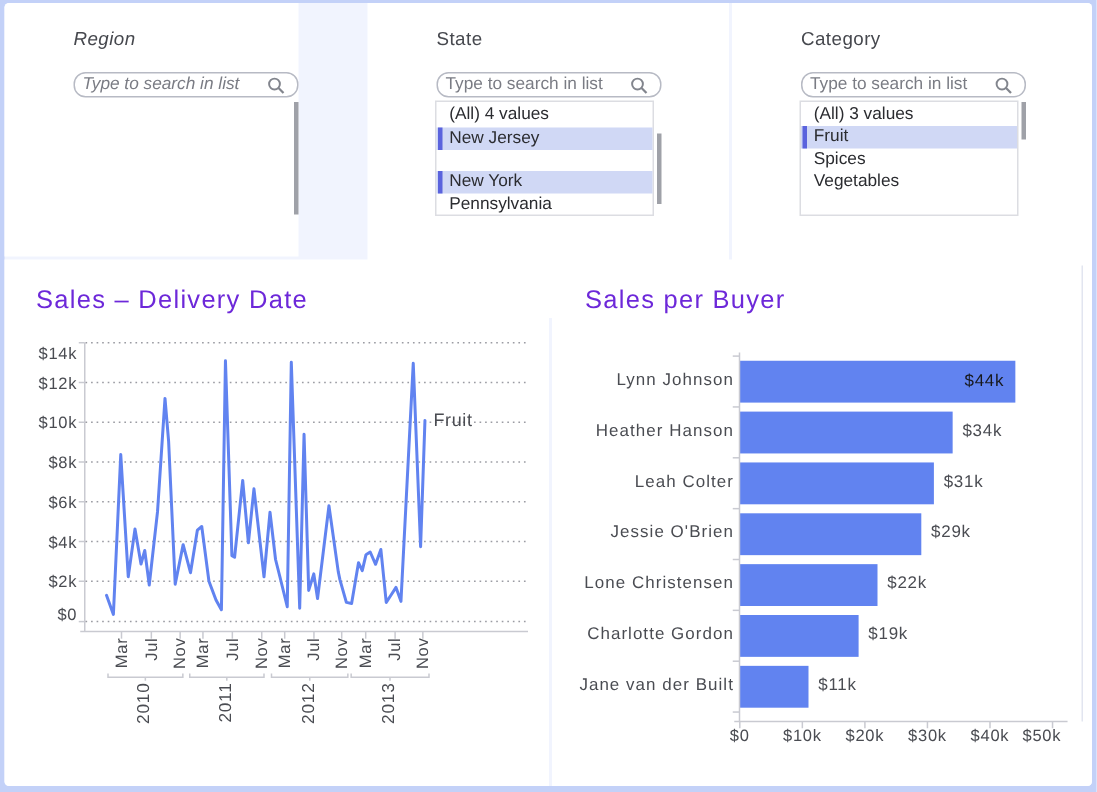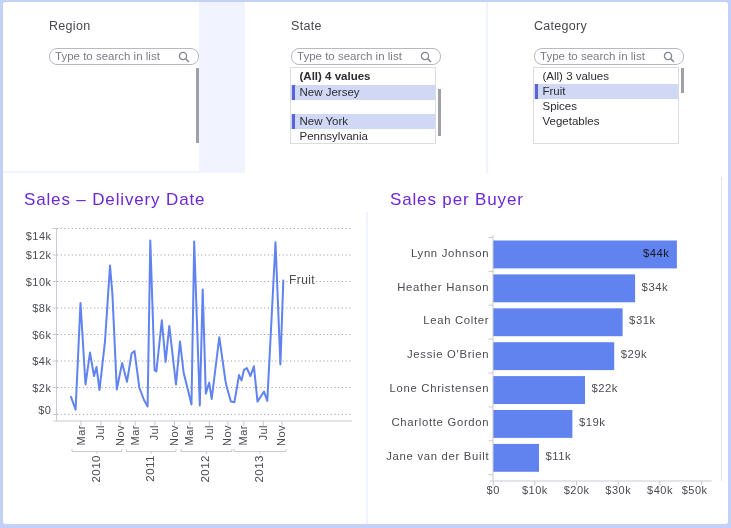--- a/index.html
+++ b/index.html
@@ -1,20 +1,20 @@
 <!DOCTYPE html>
 <html><head>
 <meta charset="utf-8">
 <style>
   html,body{margin:0;padding:0;}
   body{width:731px;height:528px;background:#c3d1f8;position:relative;overflow:hidden;
        font-family:"Liberation Sans",sans-serif;}
   .underlay{position:absolute;left:3px;top:2px;width:725px;height:522px;background:#f1f4fe;border-radius:3px;}
   .panel{position:absolute;background:#ffffff;}
-  #p1{left:3px;top:2px;width:196px;height:169px;border-radius:3px 0 0 0;}
+  #p1{left:3px;top:2px;width:196px;height:169px;border-radius:3px 0 0 0;font-style:italic;}
   #p2{left:245px;top:2px;width:241px;height:210px;}
   #p3{left:488px;top:2px;width:240px;height:199px;border-radius:0 3px 0 0;}
   #cL{left:3px;top:173px;width:363px;height:351px;border-radius:0 0 0 3px;}
   #cR{left:368px;top:173px;width:360px;height:351px;border-radius:0 0 3px 0;}
   .ftitle{position:absolute;left:46px;top:16.5px;font-size:12.5px;letter-spacing:0.3px;line-height:14px;color:#46484e;}
   .sbox{position:absolute;left:46px;top:46px;width:148px;height:15px;border:1px solid #b7bac4;border-radius:8px;}
   .sph{position:absolute;left:5px;top:1px;font-size:11.5px;line-height:13px;color:#7a7c84;}
   .sicon{position:absolute;left:auto;right:7px;top:1px;}
   .list{position:absolute;left:45px;top:65px;width:143.5px;height:74.5px;border:1px solid #dcdde2;background:#fff;}
   .row{position:absolute;left:0;width:100%;height:15.1px;font-size:11.5px;line-height:14.6px;color:#2b2c30;padding-left:8.5px;box-sizing:border-box;white-space:nowrap;}
@@ -43,21 +43,21 @@
 <div class="panel" id="p2">
   <div class="ftitle">State</div>
   <div class="sbox">
       <span class="sph">Type to search in list</span>
     <svg class="sicon" width="14" height="14" viewBox="0 0 14 14">
         <circle cx="6" cy="6" r="3.6" fill="none" stroke="#82858d" stroke-width="1.3"></circle>
         <line x1="8.7" y1="8.7" x2="12" y2="12" stroke="#82858d" stroke-width="1.5"></line>
       </svg>
   </div>
   <div class="list">
-    <div class="row" style="top:1px;font-weight:bold;">(All) 4 values</div>
+    <div class="row" style="top:1px;">(All) 4 values</div>
     <div class="row sel" style="top:17px;"><span class="selbar"></span>New Jersey</div>
     <div class="row sel" style="top:46.3px;"><span class="selbar"></span>New York</div>
     <div class="row" style="top:61.4px;">Pennsylvania</div>
   </div>
   <div class="thumb" style="top:87.3px;height:46.7px;"></div>
 </div>
 
 <div class="panel" id="p3">
   <div class="ftitle">Category</div>
   <div class="sbox">

